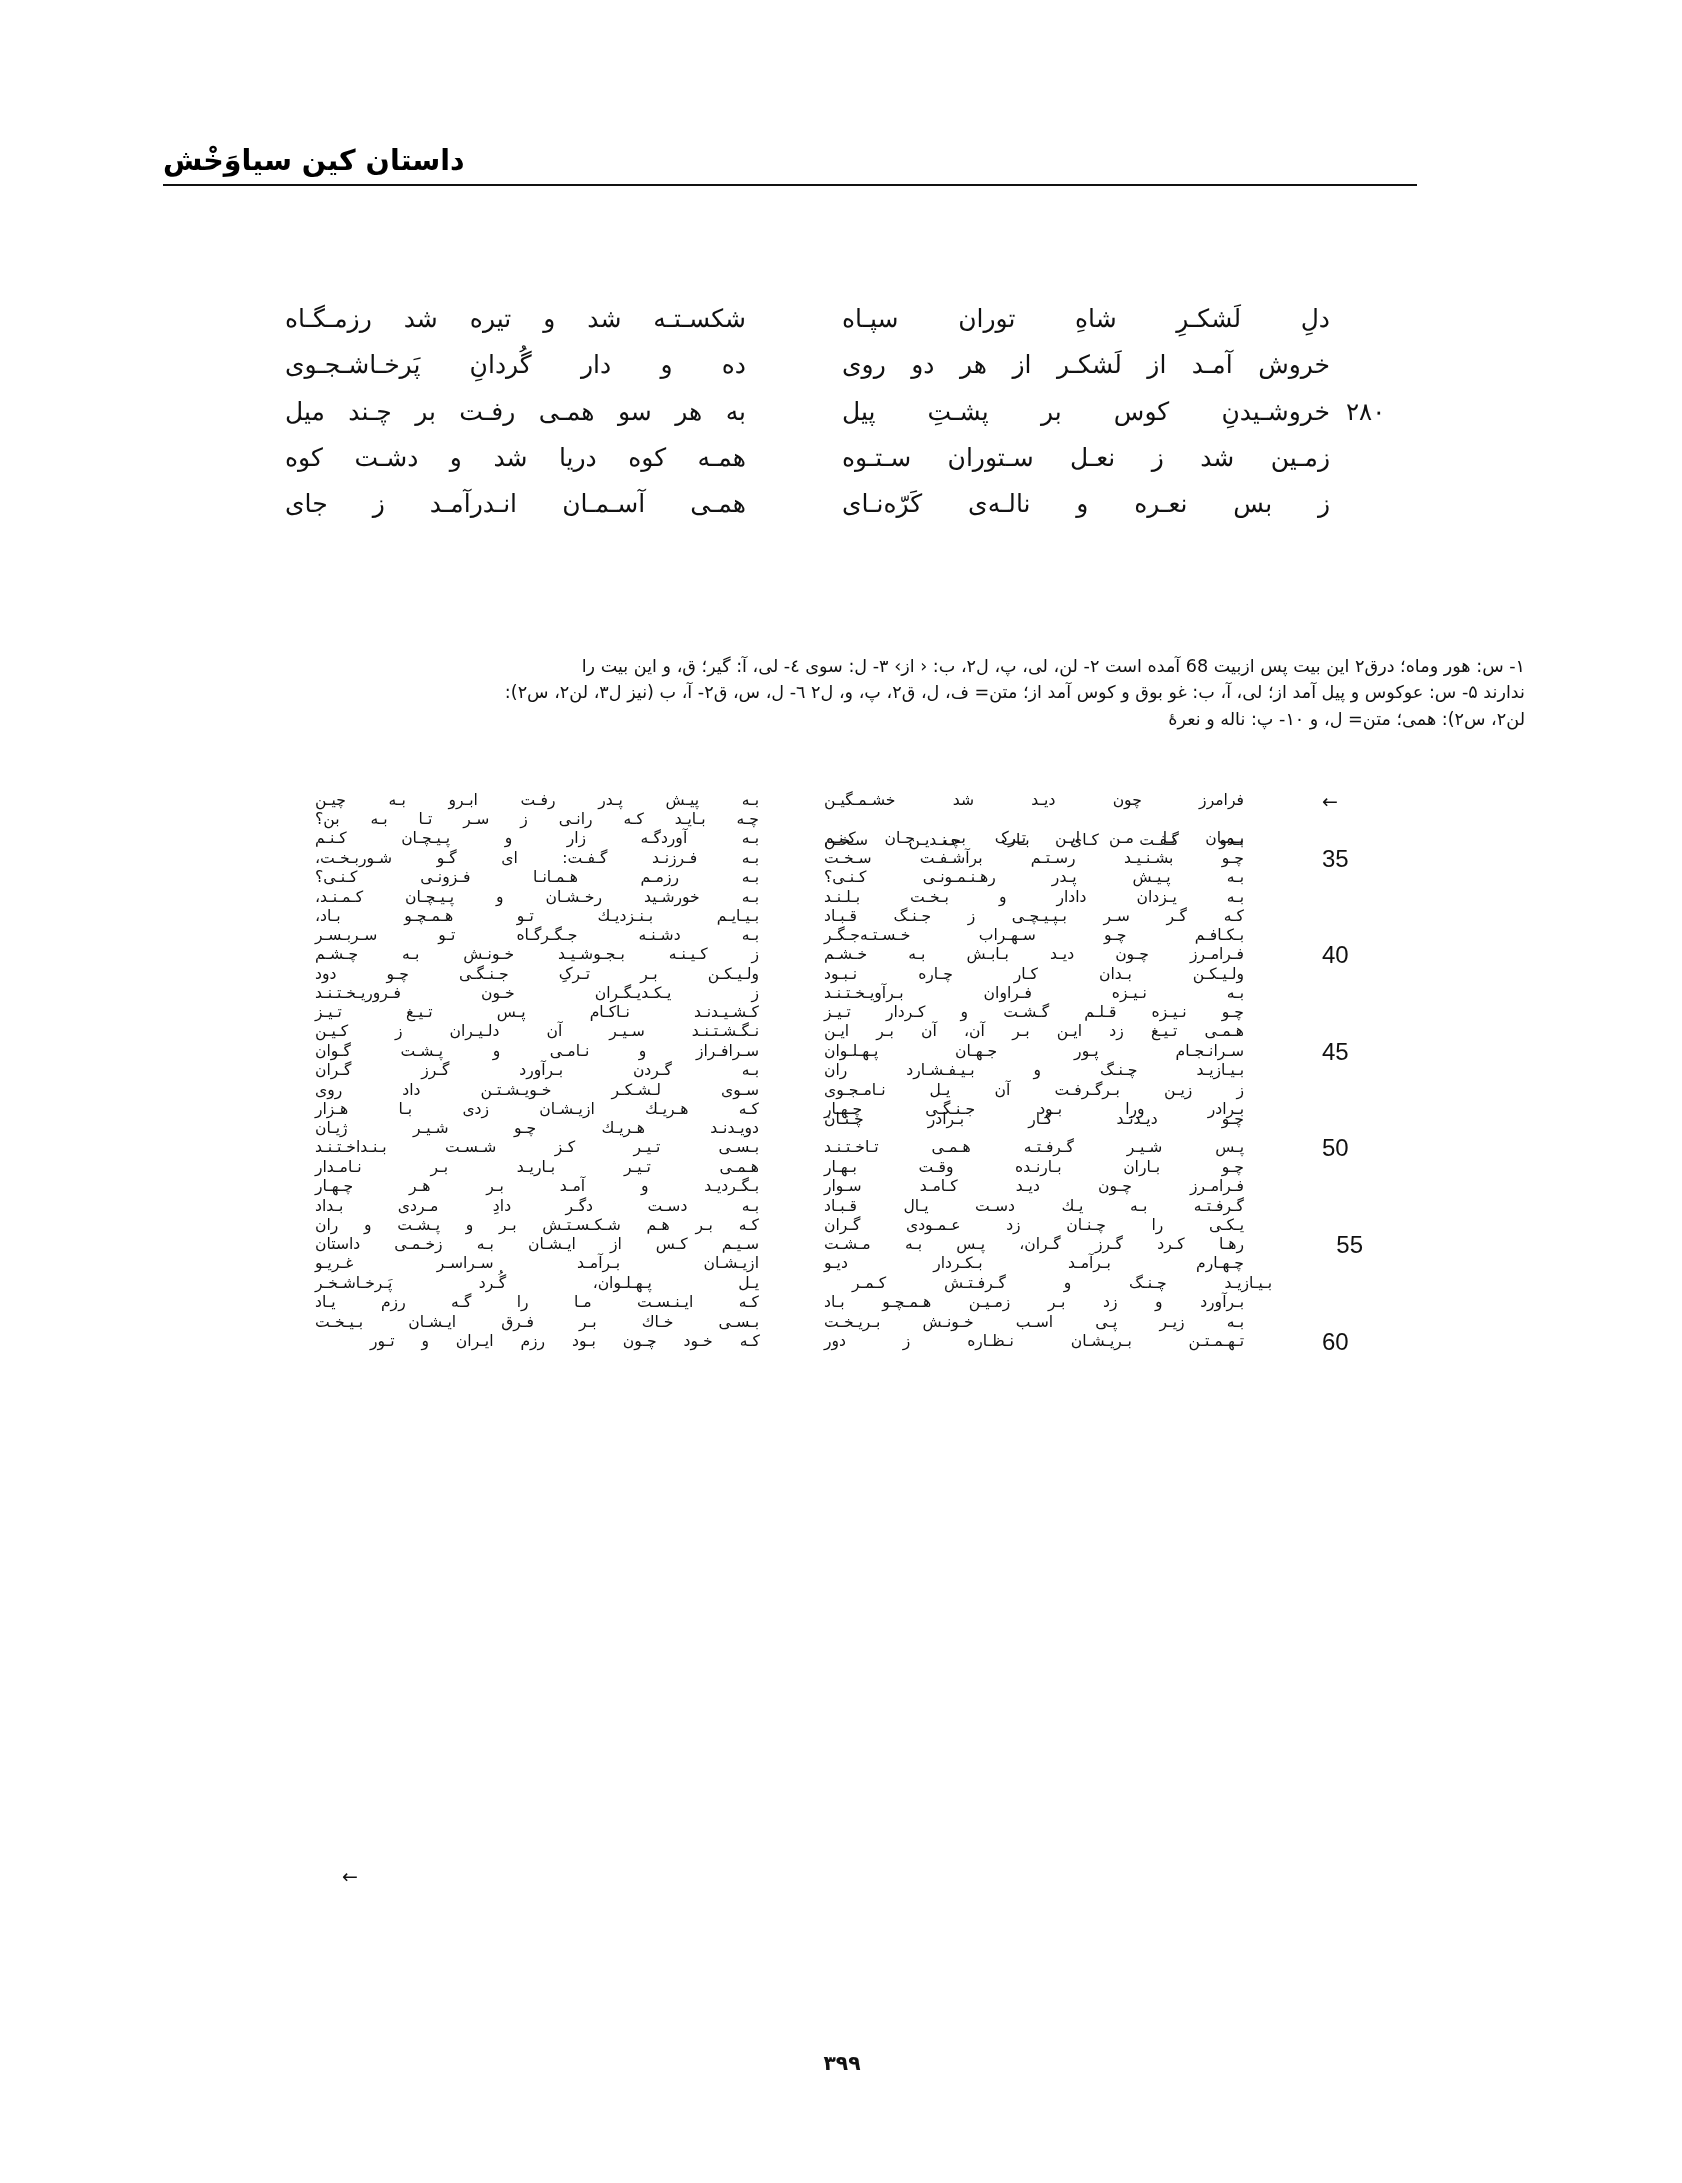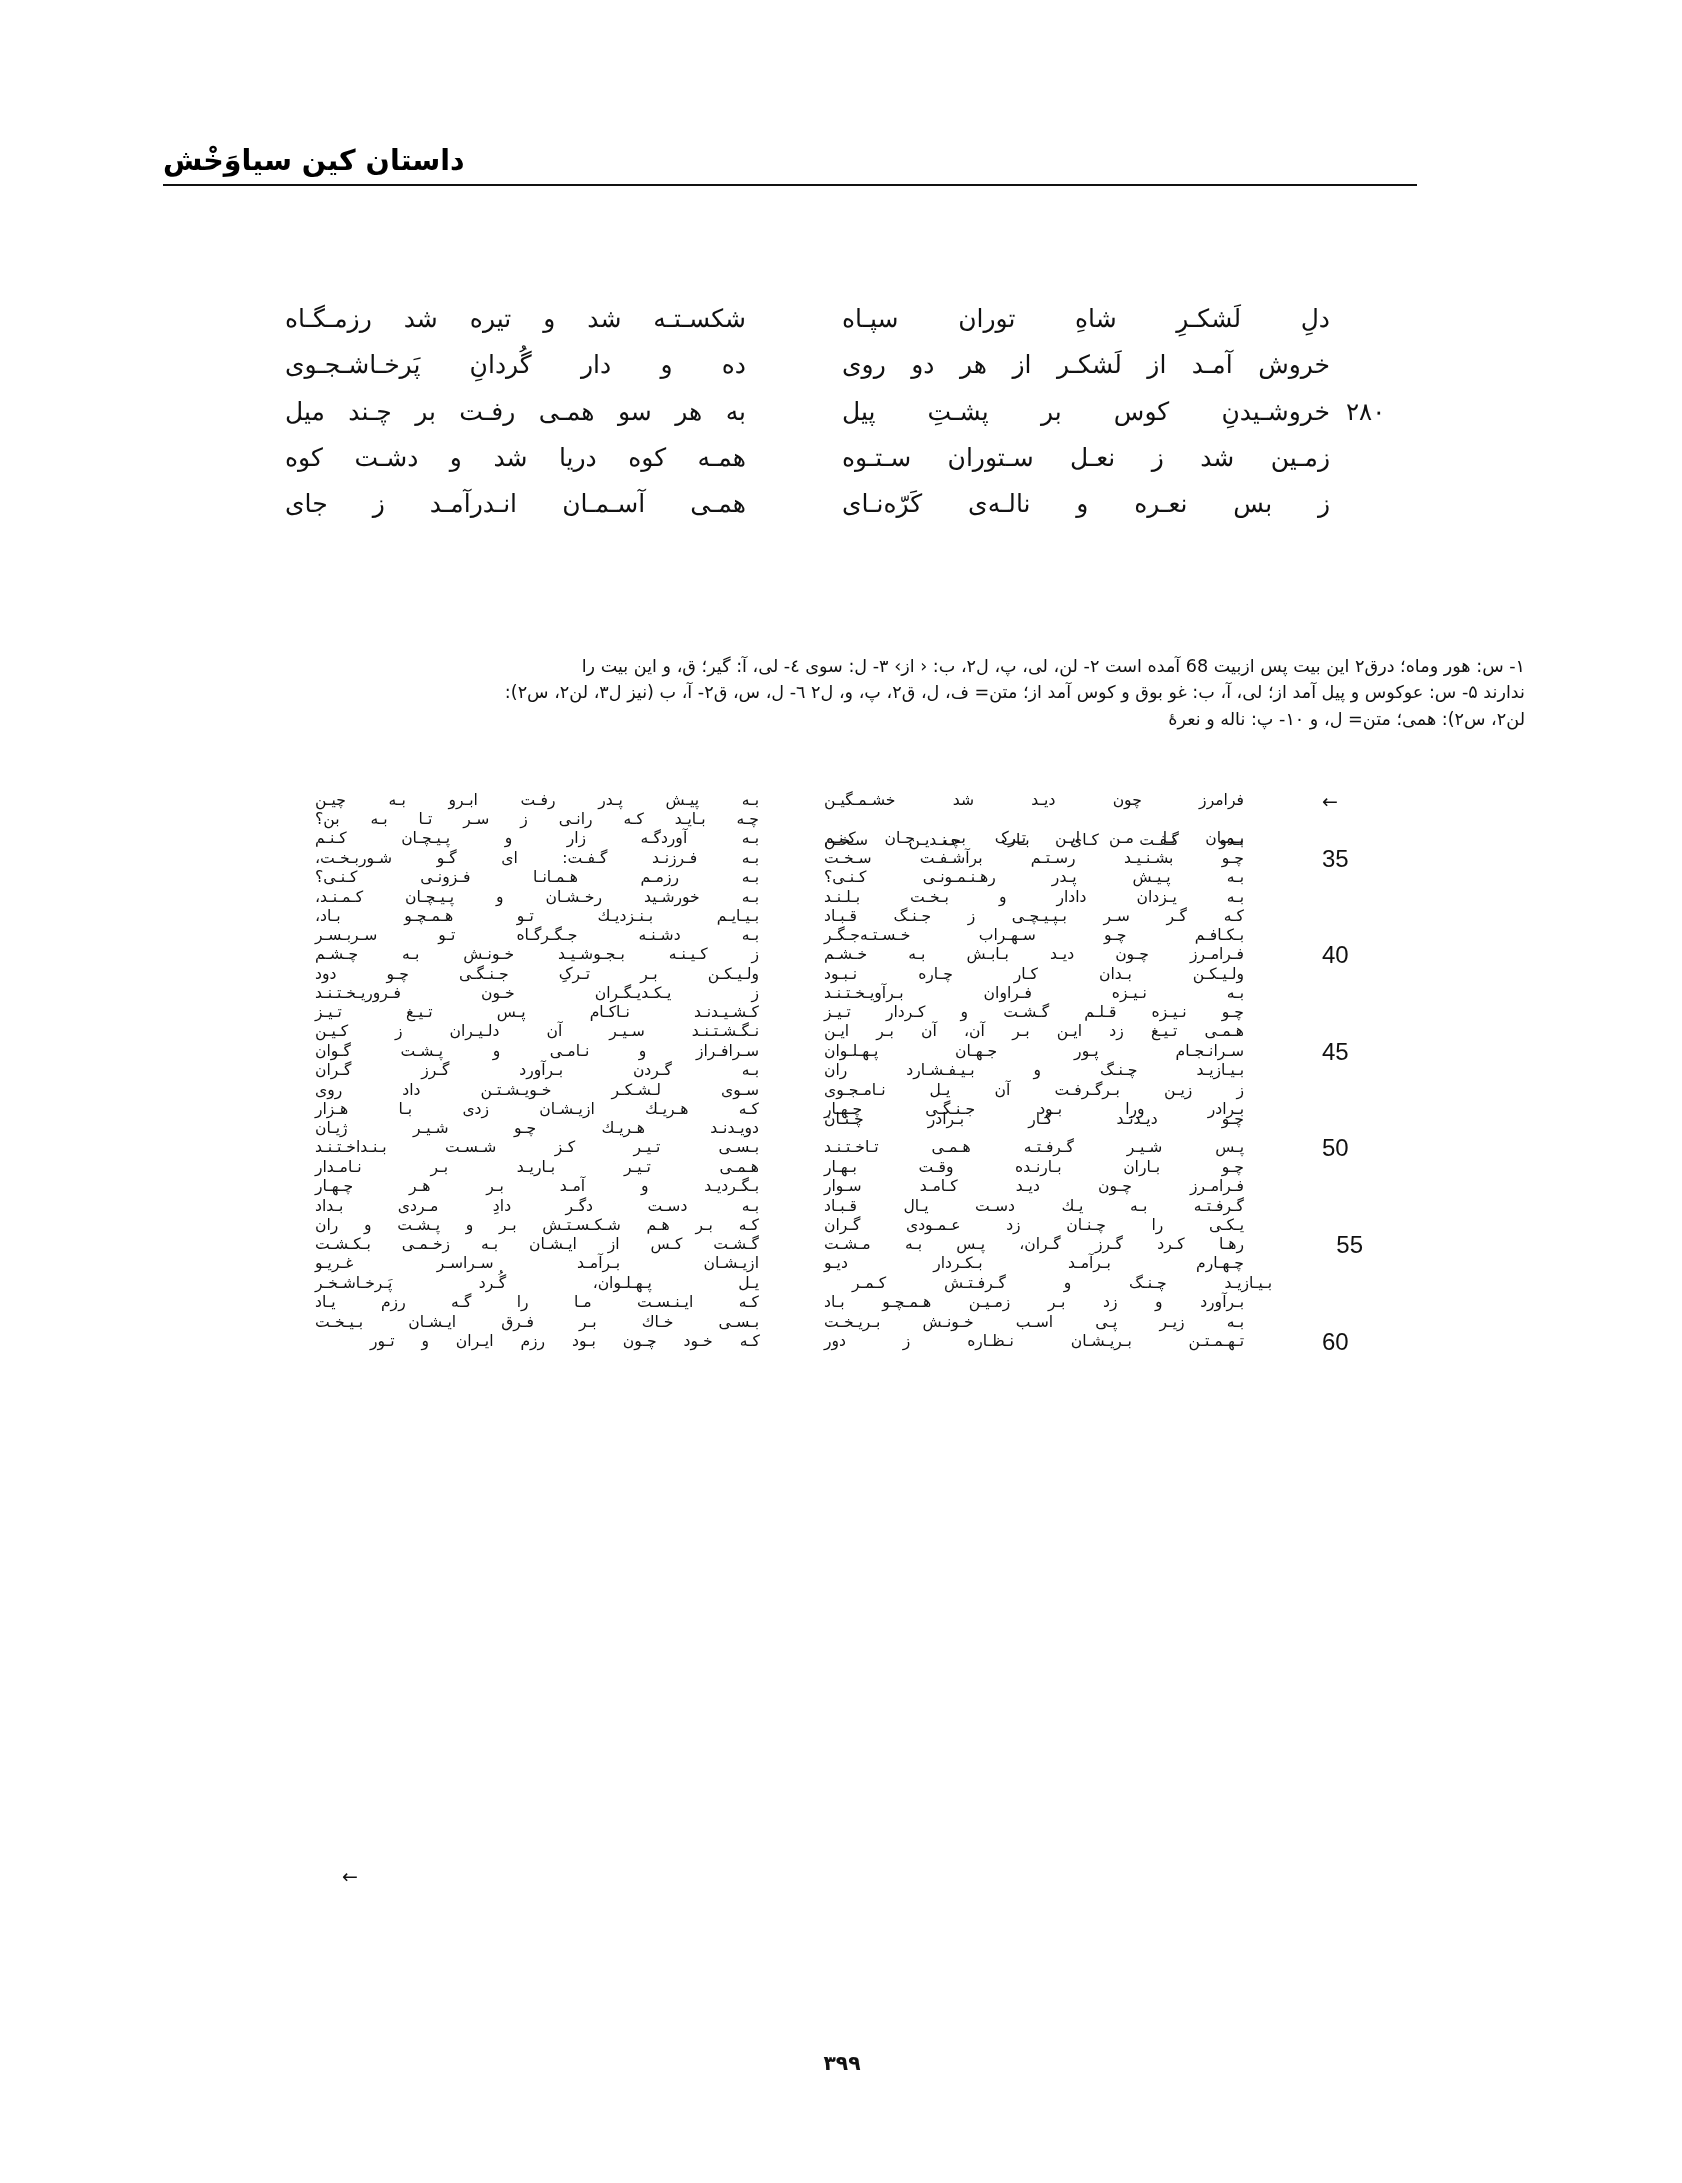--- a/index.html
+++ b/index.html
@@ -243,21 +243,21 @@
     <div class="lv-line lv-right" style="top: 1177px;">فـرامـرز چـون دیـد کـامـد سـوار</div>
     <div class="lv-line lv-left" style="top: 1177px;">بـگـردیـد و آمـد بـر هـر چـهـار</div>
     <div class="lv-num" style="top: 1197px;"></div>
     <div class="lv-line lv-right" style="top: 1197px;">گـرفـتـه بـه یـك دسـت یـال قـبـاد</div>
     <div class="lv-line lv-left" style="top: 1197px;">بـه دسـت دگـر دادِ مـردی بـداد</div>
     <div class="lv-num" style="top: 1216px;"></div>
     <div class="lv-line lv-right" style="top: 1216px;">یـکـی را چـنـان زد عـمـودی گـران</div>
     <div class="lv-line lv-left" style="top: 1216px;">کـه بـر هـم شـکـسـتـش بـر و پـشـت و ران</div>
     <div class="lv-num" style="top: 1235px; text-align: right;">55</div>
     <div class="lv-line lv-right" style="top: 1235px;">رهـا کـرد گـرز گـران، پـس بـه مـشـت</div>
-    <div class="lv-line lv-left" style="top: 1235px;">گـشـت کـس از ایـشـان بـه زخـمـی بـکـشـت</div>
+    <div class="lv-line lv-left" style="top: 1235px;">سـیـم کـس از ایـشـان بـه زخـمـی داستان</div>
     <div class="lv-num" style="top: 1254px;"></div>
     <div class="lv-line lv-right" style="top: 1254px;">چـهـارم بـرآمـد بـکـردار دیـو</div>
     <div class="lv-line lv-left" style="top: 1254px;">ازیـشـان بـرآمـد سـراسـر غـریـو</div>
     <div class="lv-num" style="top: 1274px;"></div>
     <div class="lv-line lv-right" style="top: 1274px; margin-left: 28px;">بـیـازیـد چـنـگ و گـرفـتـش کـمـر</div>
     <div class="lv-line lv-left" style="top: 1274px;">یـل پـهـلـوان، گُـرد پَـرخـاشـخـر</div>
     <div class="lv-num" style="top: 1293px;"></div>
     <div class="lv-line lv-right" style="top: 1293px;">بـرآورد و زد بـر زمـیـن هـمـچـو بـاد</div>
     <div class="lv-line lv-left" style="top: 1293px;">کـه ایـنـسـت مـا را گـه رزم یـاد</div>
     <div class="lv-num" style="top: 1313px;"></div>

